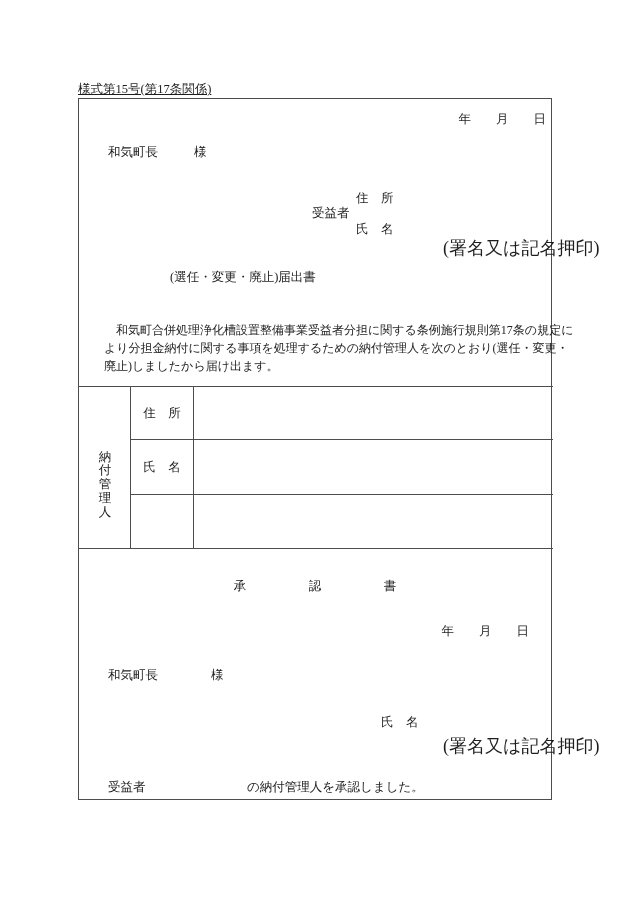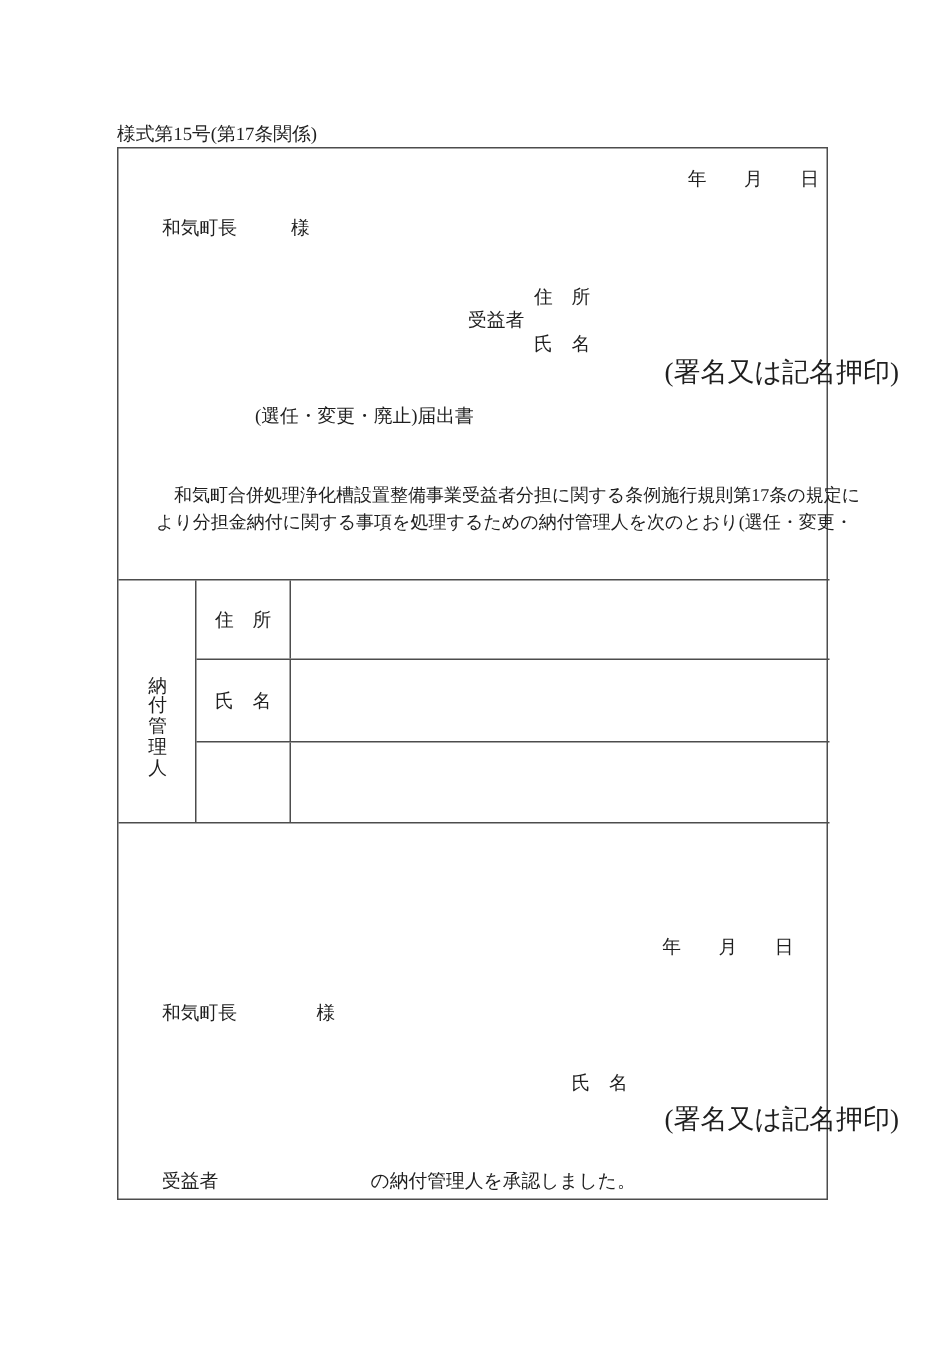--- a/index.html
+++ b/index.html
@@ -3,21 +3,21 @@
 <meta charset="utf-8">
 <style>
   * { margin:0; padding:0; box-sizing:border-box; }
   html,body { background:#fff; }
   .screen {
     position:relative; width:630px; height:903px; background:#ffffff;
     font-family:"Liberation Serif","DejaVu Serif",serif;
     font-size:12.5px; color:#1e1e1e; overflow:hidden;
   }
   .abs { position:absolute; white-space:nowrap; }
-  .form-no { left:78px; top:81px; font-size:12.5px; }
+  .form-no { left:78px; top:81px; font-size:12.5px;text-decoration:underline; }
   .doc-box {
     position:absolute; left:78px; top:98px; width:474px; height:702px;
     border:1px solid #4d4d4d;
     padding-left:24px;
   }
   
   .n-date { top:12px; left:0; width:100%; text-align:right; padding-right:5px; }
   .n-addr { left:29px; top:45px; }
   .n-sama { left:115px; top:45px; }
   .b-addr { left:277px; top:91px; }
@@ -80,20 +80,21 @@
     <span class="abs b-name">氏　名</span>
     <span class="abs b-seal seal-note">(署名又は記名押印)</span>
 
     <div class="abs doc-title">
       <div>(選任・変更・廃止)届出書</div>
     </div>
 
     <div class="abs para">
       <div>　和気町合併処理浄化槽設置整備事業受益者分担に関する条例施行規則第17条の規定に</div>
       <div>より分担金納付に関する事項を処理するための納付管理人を次のとおり(選任・変更・</div>
+      <div>廃止)しましたから届け出ます。</div>
     </div>
 
     <div class="mtable">
       <div class="m-head">
         <span>納付管理人</span>
       </div>
       <div class="m-rows">
         <div class="m-row m-row-1">
           <div class="m-label">住　所</div>
           <div class="m-value"></div>
@@ -102,20 +103,21 @@
           <div class="m-label">氏　名</div>
           <div class="m-value"></div>
         </div>
         <div class="m-row">
           <div class="m-label"></div>
           <div class="m-value"></div>
         </div>
       </div>
     </div>
 
+    <div class="abs a-title">承　　　　　認　　　　　書</div>
     <div class="abs a-date">年　　月　　日</div>
     <span class="abs a-addr">和気町長</span>
     <span class="abs a-sama">様</span>
     <span class="abs a-name">氏　名</span>
     <span class="abs a-seal seal-note">(署名又は記名押印)</span>
     <span class="abs a-stmt-prefix">受益者</span>
     <span class="abs a-stmt-suffix">の納付管理人を承認しました。</span>
 
   </div>
 </div>

